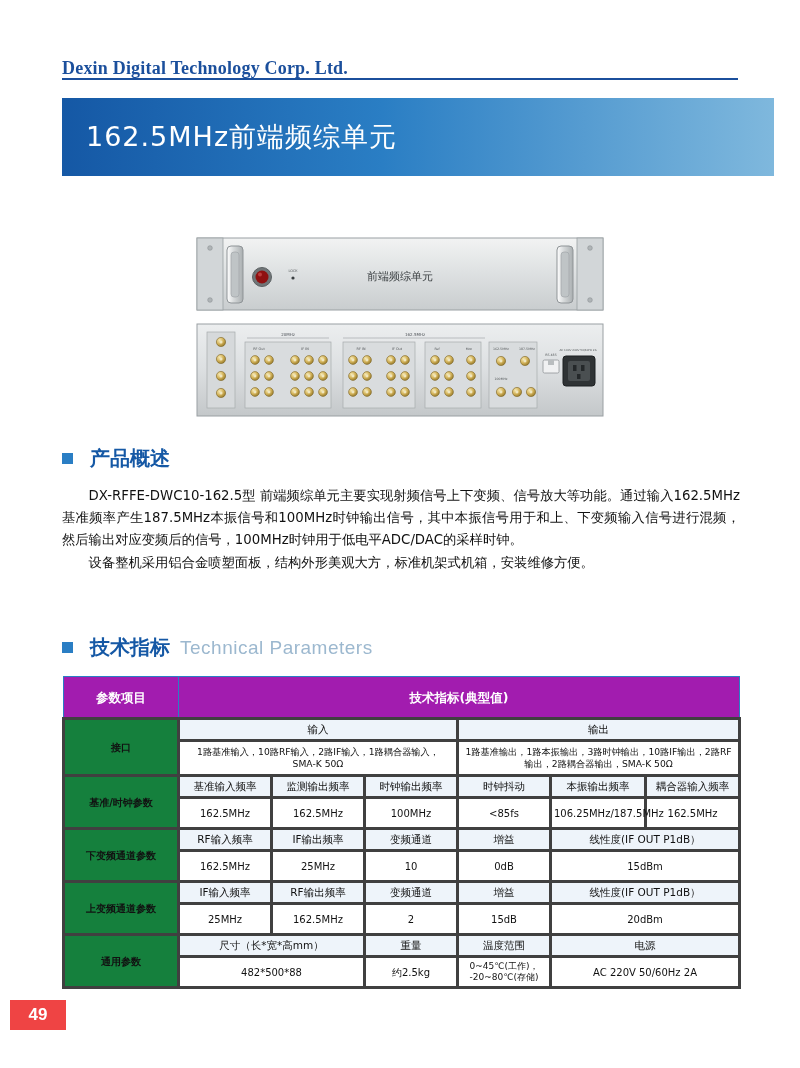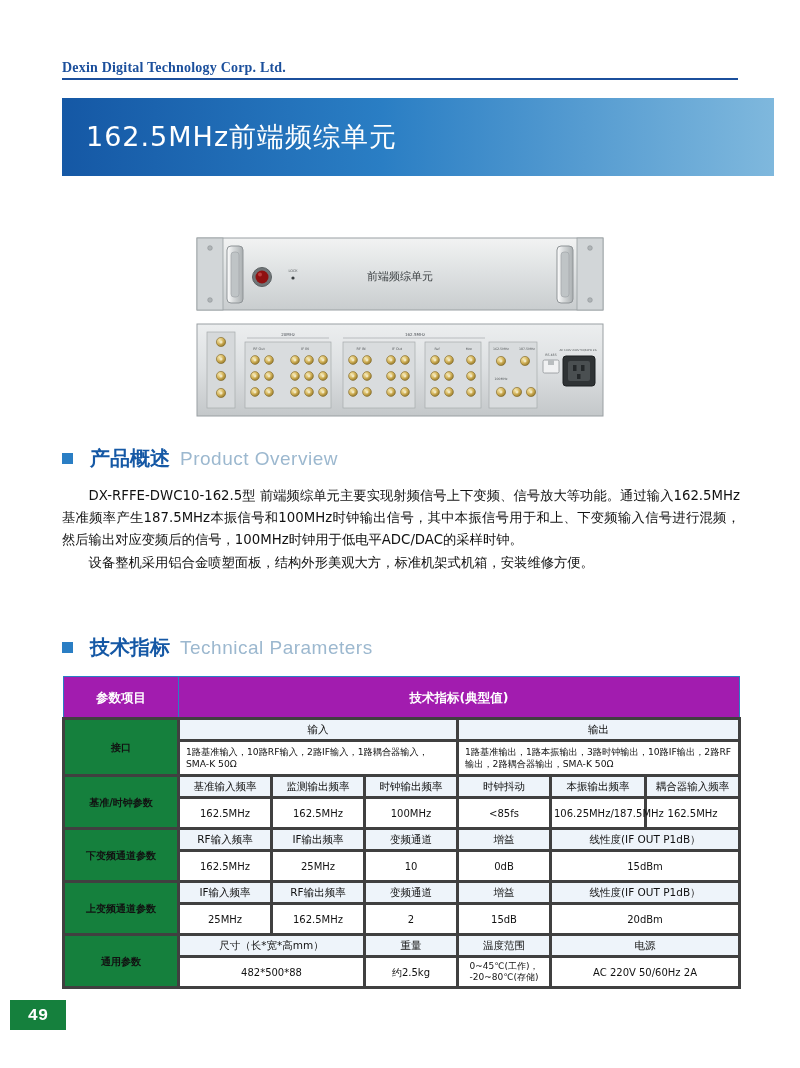--- a/index.html
+++ b/index.html
@@ -18,21 +18,21 @@
 
   
   .company-line {
     position: absolute;
     top: 58px;
     left: 62px;
     width: 676px;
   }
   .company-name {
     font-family: "Liberation Serif", serif;
-    font-size: 14px;
+    font-size: 18px;
     font-weight: bold;
     color: #1b4f9c;
     letter-spacing: 0.2px;
     white-space: nowrap;
   }
   .company-rule {
     position: absolute;
     left: 62px;
     top: 78px;
     width: 676px;
@@ -158,39 +158,39 @@
     background: #eef4fa;
     font-size: 10.5px;
   }
   .spec-table td.val {
     background: #ffffff;
     height: 22px;
   }
   .spec-table td.iface {
     font-size: 9.2px;
     line-height: 12px;
-    text-align: left;
+    text-align: center;
     padding: 4px 6px;
   }
 
   
   .page-num {
     position: absolute;
     left: 10px;
     top: 1000px;
     width: 56px;
     height: 30px;
-    background: #15803d;
+    background: #ef4444;
     color: #ffffff;
     font-size: 17px;
     font-weight: bold;
     display: flex;
     align-items: center;
     justify-content: center;
-    font-family: Liberation Mono, monospace;
+    font-family: Liberation Sans, sans-serif;
   }
 </style>
 </head>
 <body>
 
 <div class="company-line">
   <span class="company-name">Dexin Digital Technology  Corp. Ltd.</span>
 </div>
 <div class="company-rule"></div>
 
@@ -391,21 +391,20 @@
       <rect x="388" y="137" width="3.5" height="6" fill="#24282a"></rect>
       <rect x="396" y="137" width="3.5" height="6" fill="#24282a"></rect>
       <rect x="392" y="146" width="3.5" height="5" fill="#24282a"></rect>
     </g>
   </svg>
 </div>
 
 <div class="section-head" id="overview-head">
   <span class="sq"></span>
   <span class="cn">产品概述</span>
-  <span class="en">Product  Overview</span>
 </div>
 
 <div class="body-copy">
   <p>DX-RFFE-DWC10-162.5型 前端频综单元主要实现射频信号上下变频、信号放大等功能。通过输入162.5MHz基准频率产生187.5MHz本振信号和100MHz时钟输出信号，其中本振信号用于和上、下变频输入信号进行混频，然后输出对应变频后的信号，100MHz时钟用于低电平ADC/DAC的采样时钟。</p>
   <p>设备整机采用铝合金喷塑面板，结构外形美观大方，标准机架式机箱，安装维修方便。</p>
 </div>
 
 <div class="section-head" id="params-head">
   <span class="sq"></span>
   <span class="cn">技术指标</span>

